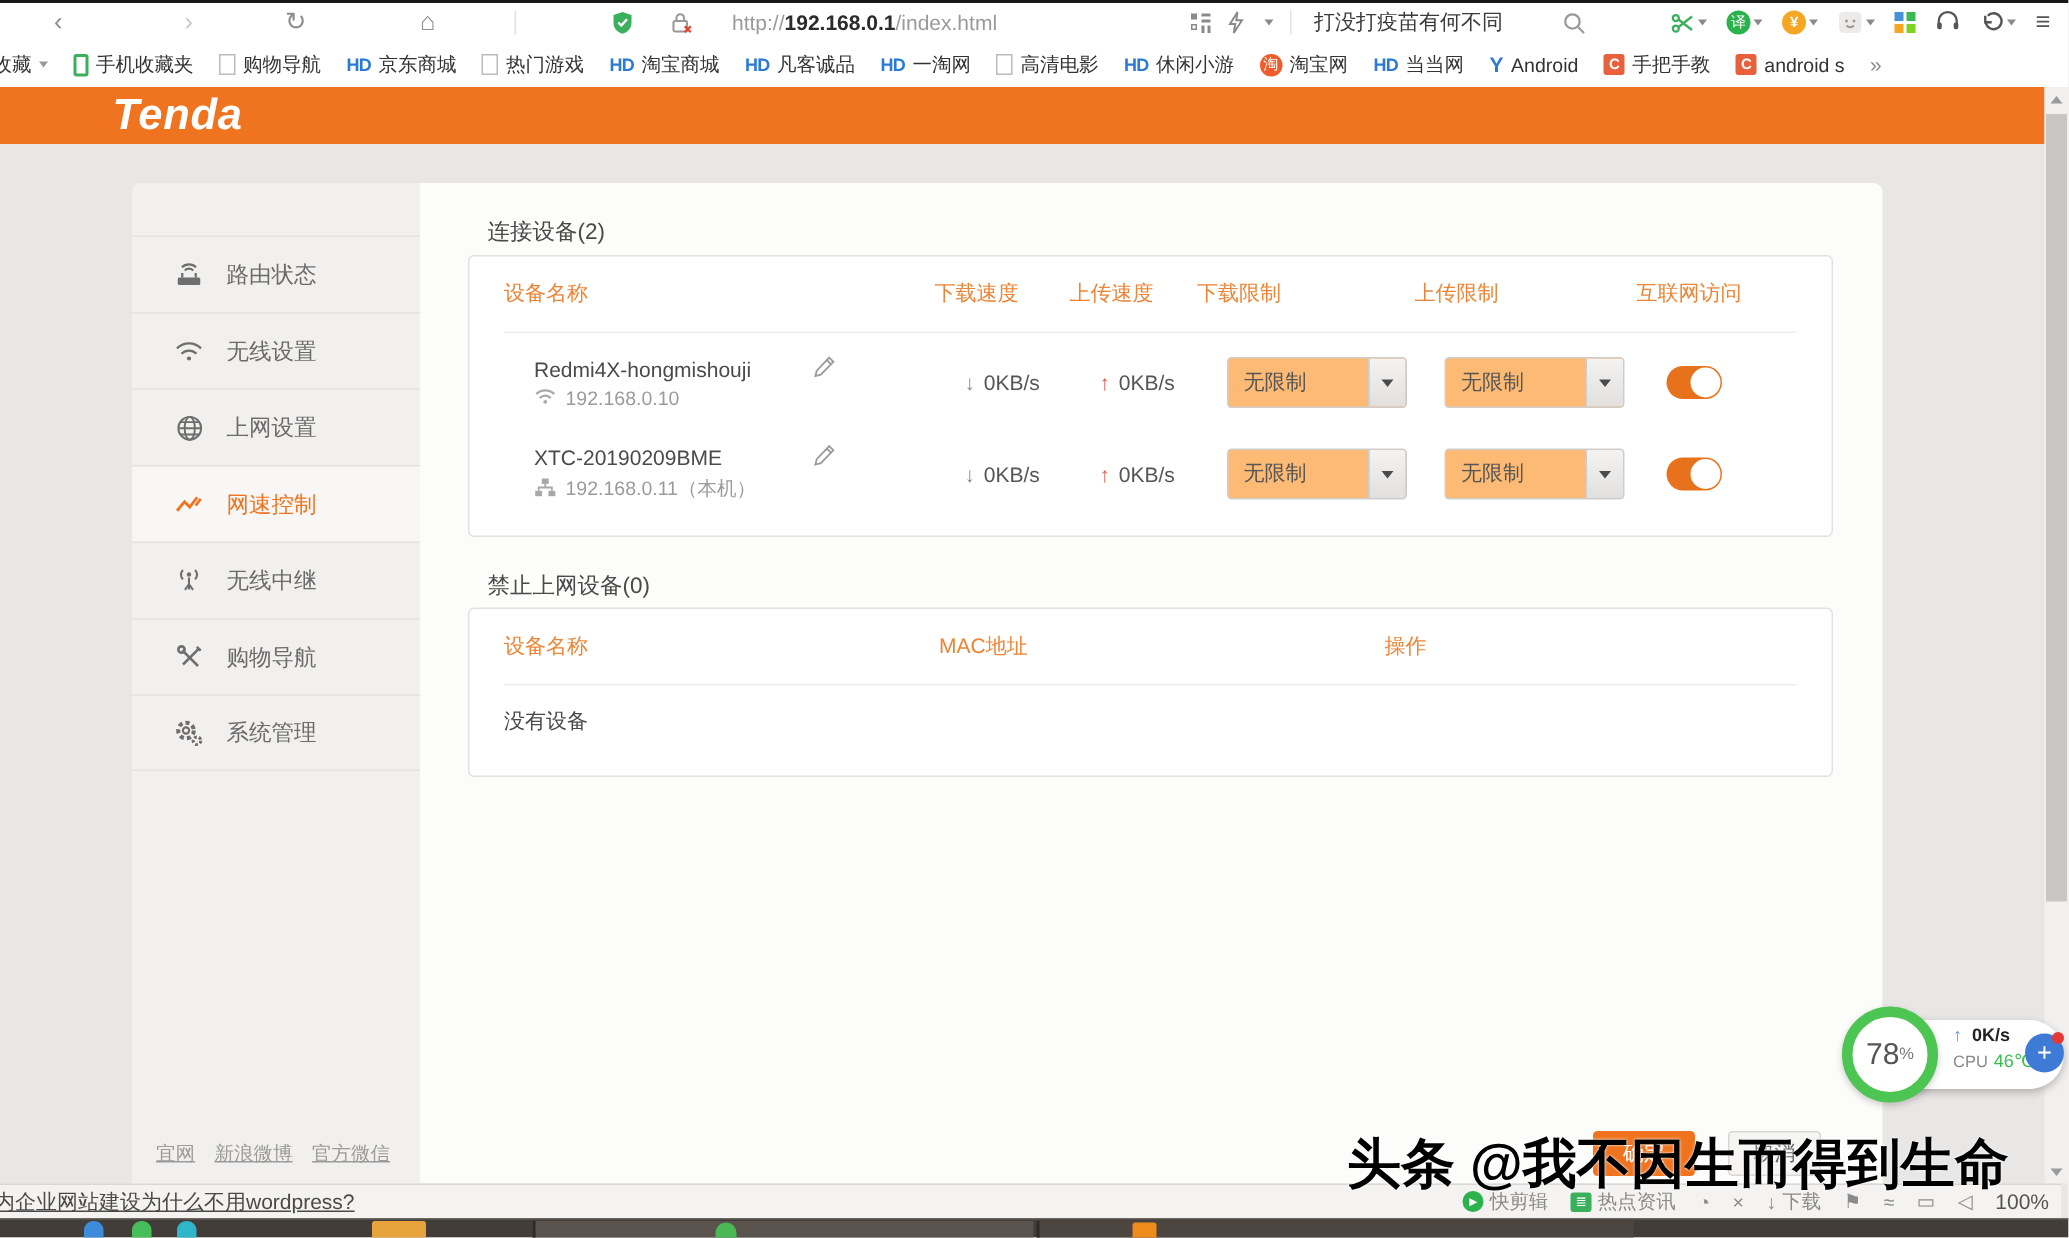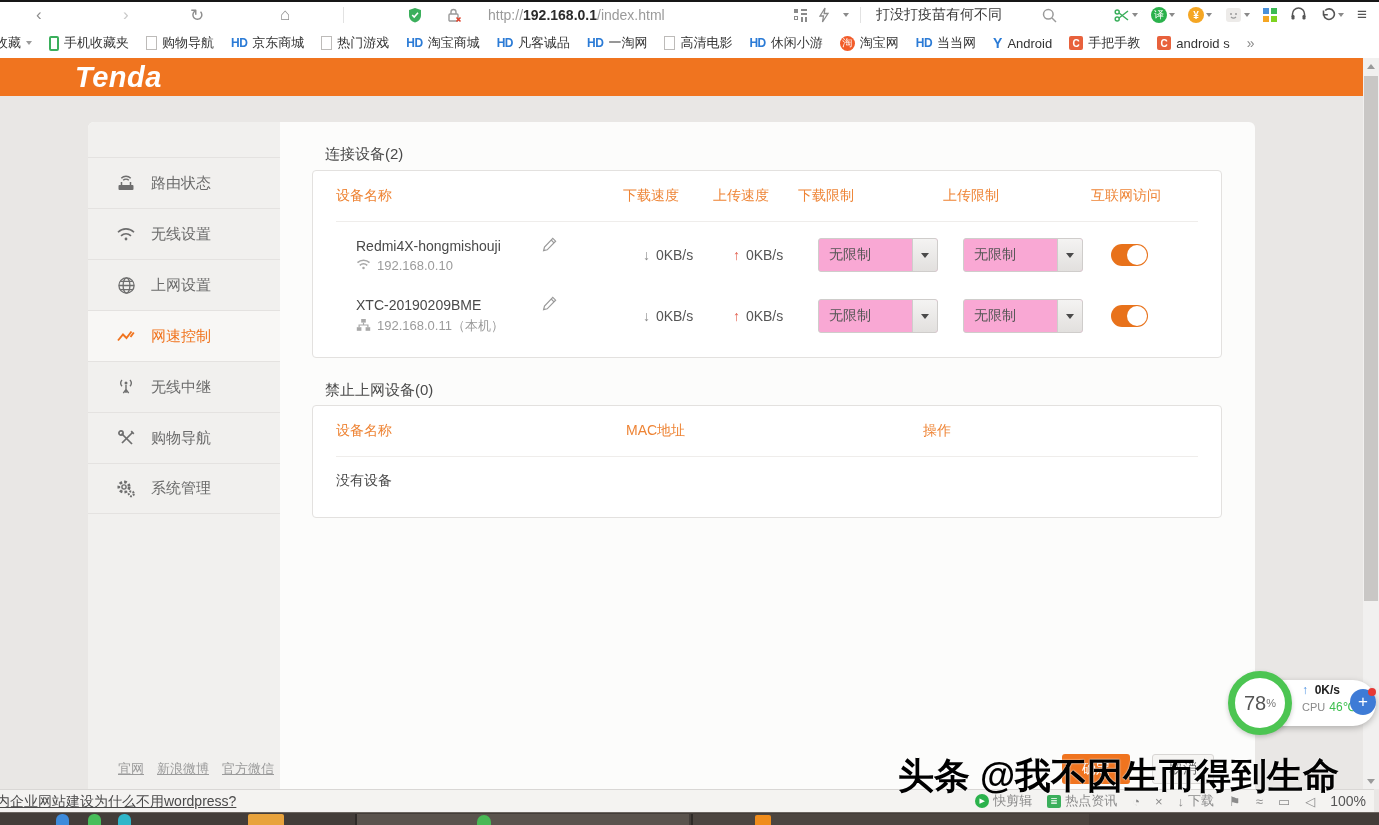--- a/index.html
+++ b/index.html
@@ -50,21 +50,21 @@
   #app-card { position:absolute; left:88px; top:26px; width:1167px; height:667px; background:#FCFCFB; border-radius:6px 6px 0 0; display:flex; }
 
   
   #sidebar { width:192px; background:#F1F0EE; border-radius:6px 0 0 0; position:relative; flex:none; }
   #side-menu { margin-top:35px; }
   .side-item { height:51px; display:flex; align-items:center; gap:14px; padding-left:27px; color:#6b6b6b; font-size:15px; border-top:1px solid #E4E2E0; cursor:default; }
   .side-item:last-child { border-bottom:1px solid #E4E2E0; }
   .side-item .s-ic { width:22px; display:flex; justify-content:center; color:#6e6e6e; }
   .side-item.active { background:#F8F7F5; color:#F0741F; }
   .side-item.active .s-ic { color:#F0741F; }
-  #side-foot { position:absolute; left:30px; bottom:11px; display:flex; gap:13px; }
+  #side-foot { position:absolute; left:16px; bottom:11px; display:flex; gap:13px; }
   #side-foot span { color:#9B9B9B; font-size:13px; text-decoration:underline; }
 
   
   #content { flex:1; position:relative; }
   .sec-title { position:absolute; left:45px; font-size:15px; color:#4A4A4A; }
   #title1 { top:23px; }
   #title2 { top:259px; }
   .card { position:absolute; left:32px; width:910px; background:#fff; border:1px solid #E3E1DF; border-radius:4px; padding:0 23px; }
   #card1 { top:48px; height:188px; }
   #card2 { top:283px; height:113px; }
@@ -72,21 +72,21 @@
   #card1 .thead { grid-template-columns:287px 90px 85px 145px 148px auto; }
   #card2 .thead { grid-template-columns:290px 297px auto; }
   .drow { display:grid; grid-template-columns:287px 90px 85px 145px 148px auto; align-items:center; height:56px; margin-top:5px;margin-left:20px; }
   .dev-cell { position:relative; padding-right:30px; }
   .dev-name { font-size:14px; color:#4A4A4A; }
   .dev-sub { margin-top:4px; display:flex; align-items:center; gap:6px; color:#9B9B9B; font-size:13px; }
   .pencil { position:absolute; left:185px; top:-2px; cursor:pointer; }
   .spd { font-size:14px; color:#555; }
   .spd .dn { color:#8a8a8a; margin-right:2px; }
   .spd .up { color:#E25B4A; margin-right:2px; }
-  .select { width:120px; height:34px; border:1px solid #CFCDCB; border-radius:3px; background:#f9a8d4; display:flex; align-items:center; overflow:hidden; cursor:pointer; }
+  .select { width:120px; height:34px; border:1px solid #CFCDCB; border-radius:3px; background:#fdba74; display:flex; align-items:center; overflow:hidden; cursor:pointer; }
   .sel-text { flex:1; padding-left:10px; font-size:14px; color:#555; }
   .sel-btn { width:25px; height:100%; background:linear-gradient(#F4F3F2,#E2E0DE); border-left:1px solid #CFCDCB; display:flex; align-items:center; justify-content:center; }
   .sel-btn i { width:0; height:0; border-left:4px solid transparent; border-right:4px solid transparent; border-top:5px solid #4a4a4a; }
   .toggle { width:37px; height:22px; border-radius:11px; background:#E8721B; position:relative; cursor:pointer; }
   .toggle .knob { position:absolute; right:1px; top:1px; width:20px; height:20px; border-radius:50%; background:#fff; }
   #empty-row { padding-top:15px; font-size:14px; color:#4A4A4A; }
   .btn { position:absolute; height:30px; border-radius:3px; font-size:14px; display:flex; align-items:center; justify-content:center; cursor:pointer; }
   #btn-ok { left:782px; top:632px; width:68px; background:#F0741F; color:#fff; }
   #btn-cancel { left:872px; top:632px; width:62px; background:#F6F5F3; border:1px solid #D8D6D4; color:#666; }
 

